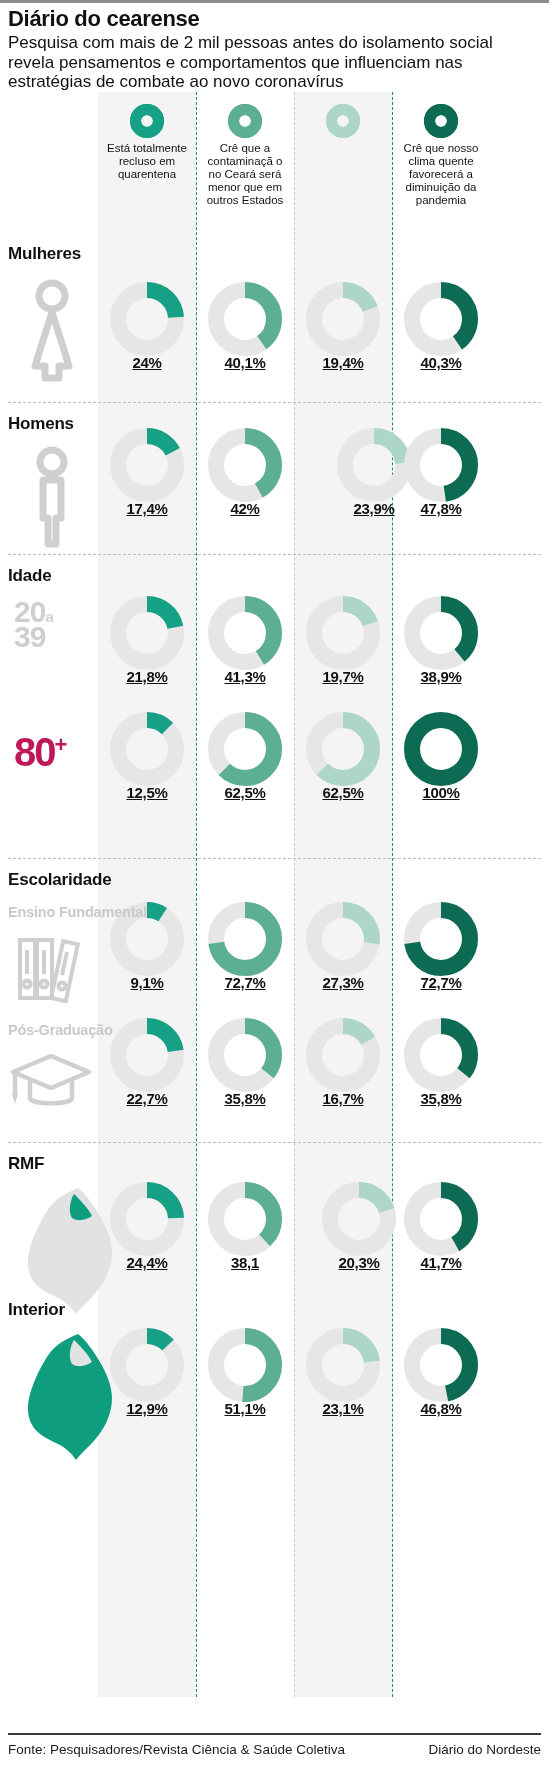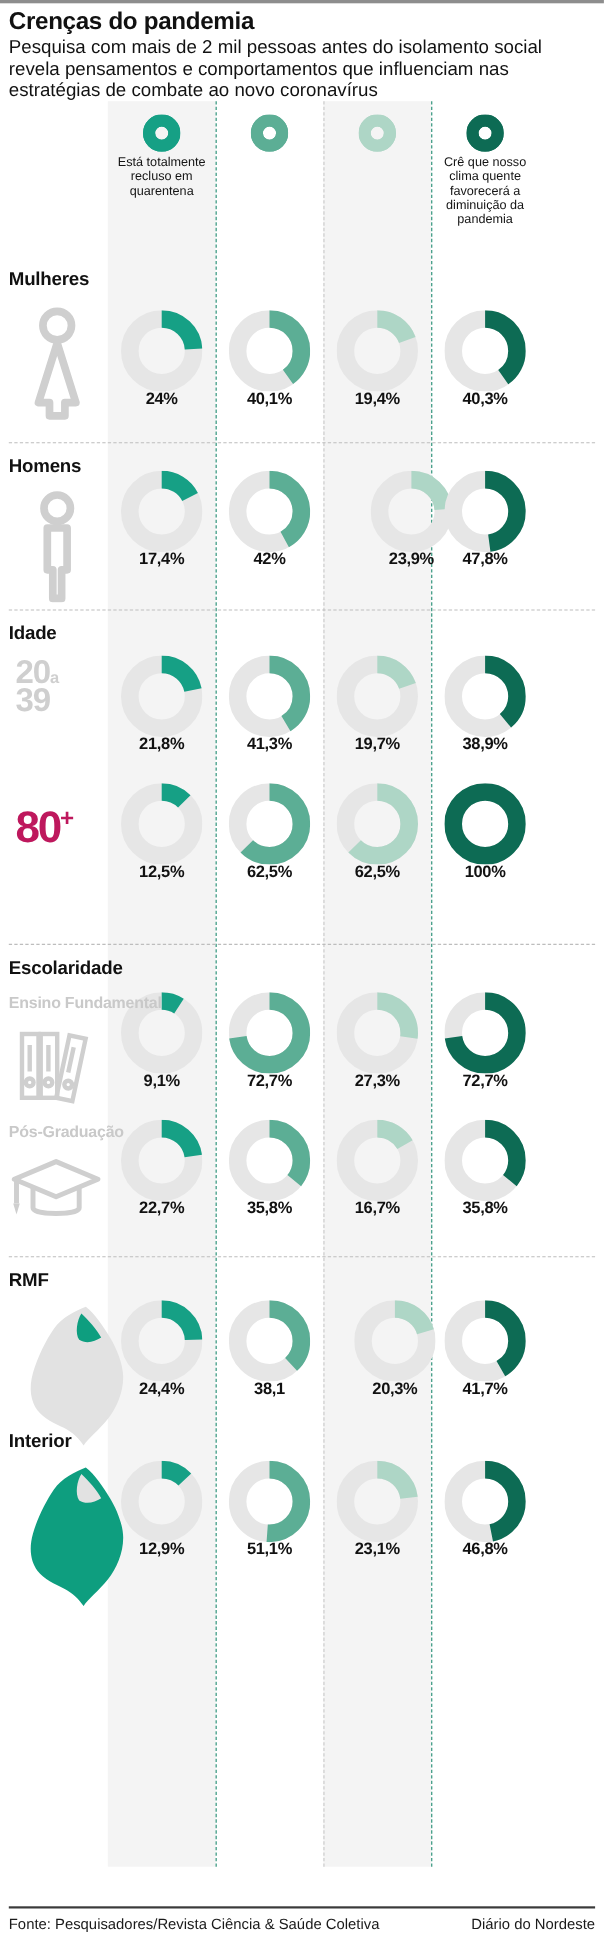--- a/index.html
+++ b/index.html
@@ -83,41 +83,41 @@
     font-weight:bold;font-size:40px;line-height:1;letter-spacing:-2px;
   }
   .age80 .sup{font-size:22px;vertical-align:super;}
 
   .icon-wrap{position:absolute;z-index:4;}
 
   .cell{
     position:absolute;width:98px;text-align:center;z-index:4;
   }
   .cell .pct{
-    font-size:15px;font-weight:bold;color:#111;margin-top:-2px;letter-spacing:-0.3px;
+    font-size:15px;font-weight:bold;color:#111;margin-top:-2px;letter-spacing:-0.3px;text-decoration:underline;
   }
 
   
   .footline{
     position:absolute;left:8px;right:8px;border-top:2px solid #3a3a3a;
   }
   .footer{
     position:absolute;left:8px;right:8px;
     display:flex;justify-content:space-between;align-items:flex-end;
     font-size:13.5px;color:#1a1a1a;
   }
   svg{display:block;}
 </style>
 </head>
 <body>
 
 <div class="topbar"></div>
 
 <div class="header">
-  <h1 class="title">Crenças do pandemia</h1>
+  <h1 class="title">Diário do cearense</h1>
   <p class="subtitle">Pesquisa com mais de 2 mil pessoas antes do isolamento social revela pensamentos e comportamentos que influenciam nas estratégias de combate ao novo coronavírus</p>
 </div>
 
 <div class="chart" id="chart">
   <div class="band b1"></div>
   <div class="band b3"></div>
   <div class="vsep v1"></div>
   <div class="vsep v2"></div>
   <div class="vsep v3"></div>
   <div id="dyn">
@@ -130,20 +130,21 @@
         </div>
         <div class="hlabel">Está totalmente recluso em quarentena</div>
       </div>
       <div class="colhead" style="left:196px;">
         <div class="hdonut" style="width:34px;">
           <svg width="34" height="34" viewBox="0 0 34 34">
             <circle cx="17" cy="17" r="11.5" fill="none" stroke="#5cae95" stroke-width="11"></circle>
             <circle cx="17" cy="17" r="11.5" fill="none" stroke="#5cae95" stroke-width="11" stroke-dasharray="72.25663103256524 0" transform="rotate(-90 17 17)"></circle>
           </svg>
         </div>
+        <div class="hlabel">Crê que a contaminaçã o no Ceará será menor que em outros Estados</div>
       </div>
       <div class="colhead" style="left:294px;">
         <div class="hdonut" style="width:34px;">
           <svg width="34" height="34" viewBox="0 0 34 34">
             <circle cx="17" cy="17" r="11.5" fill="none" stroke="#aed6c6" stroke-width="11"></circle>
             <circle cx="17" cy="17" r="11.5" fill="none" stroke="#aed6c6" stroke-width="11" stroke-dasharray="72.25663103256524 0" transform="rotate(-90 17 17)"></circle>
           </svg>
         </div>
       </div>
       <div class="colhead" style="left:392px;">

